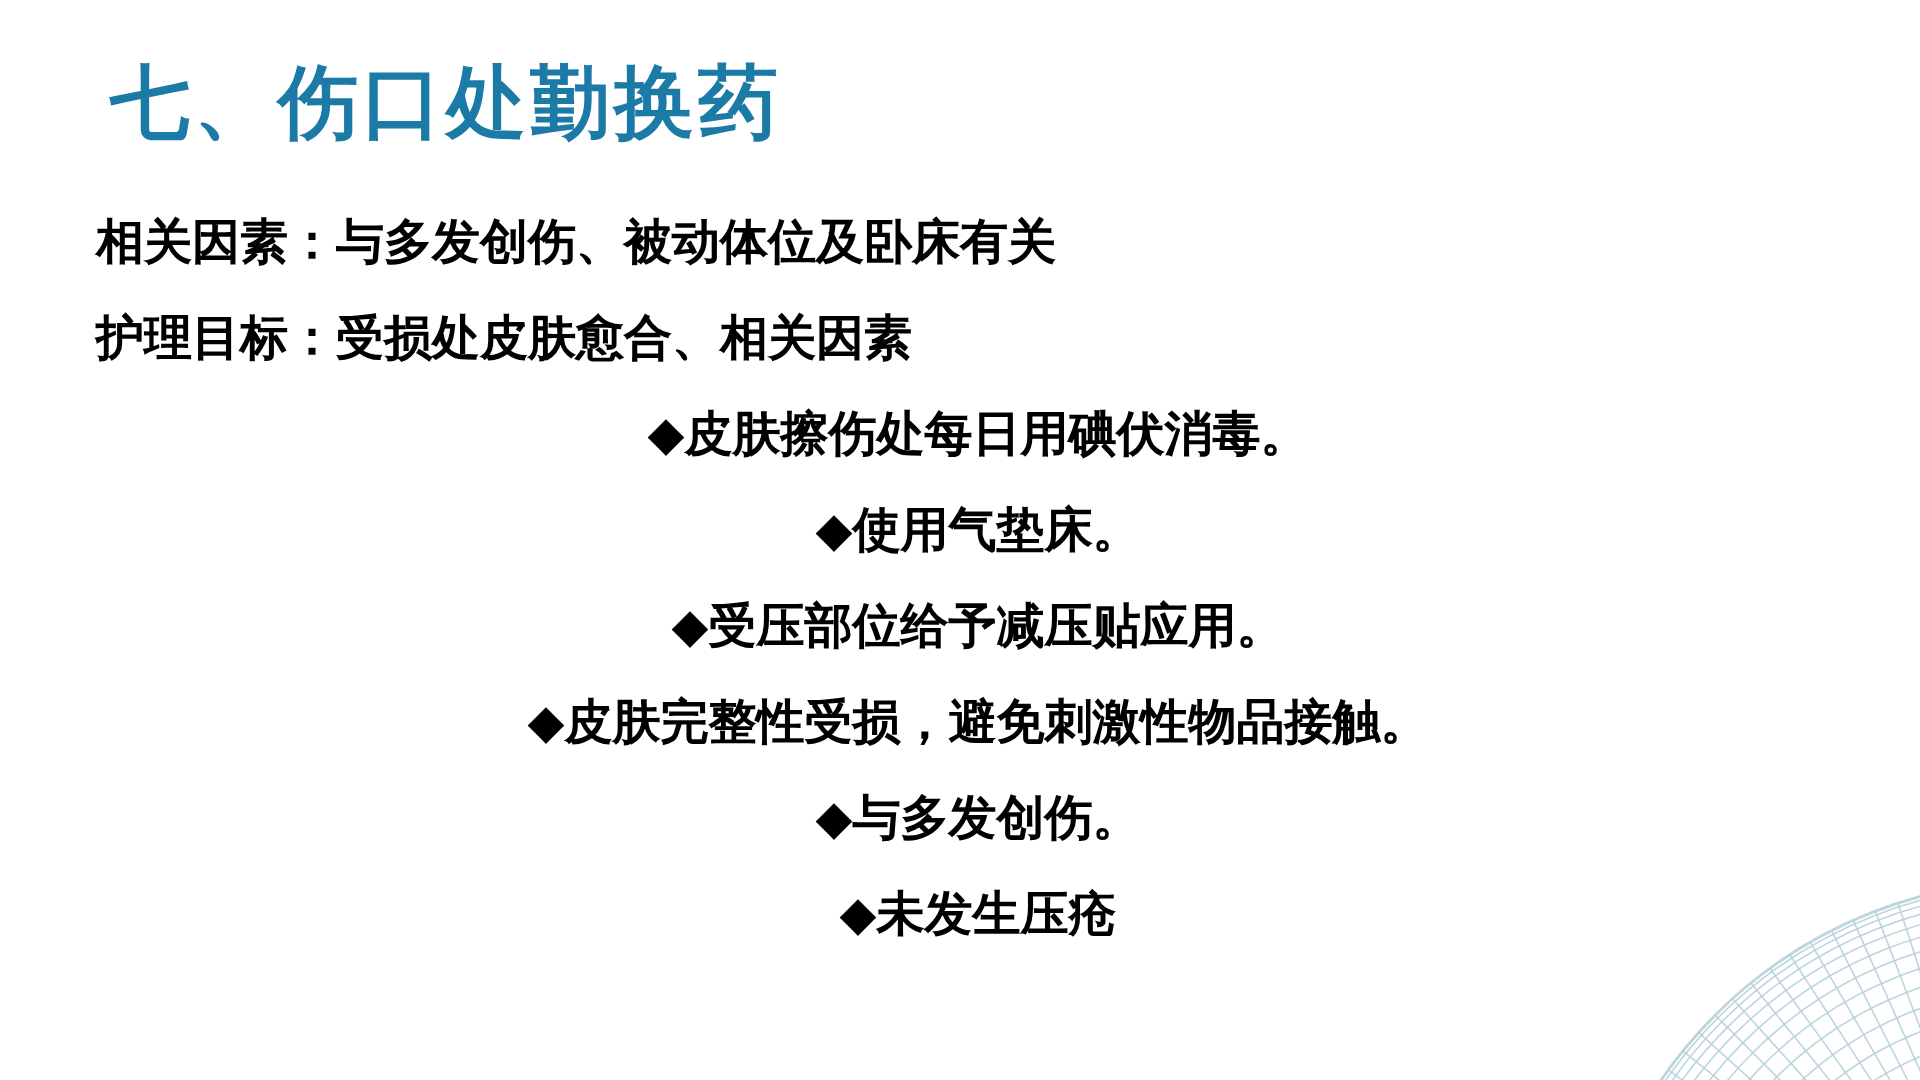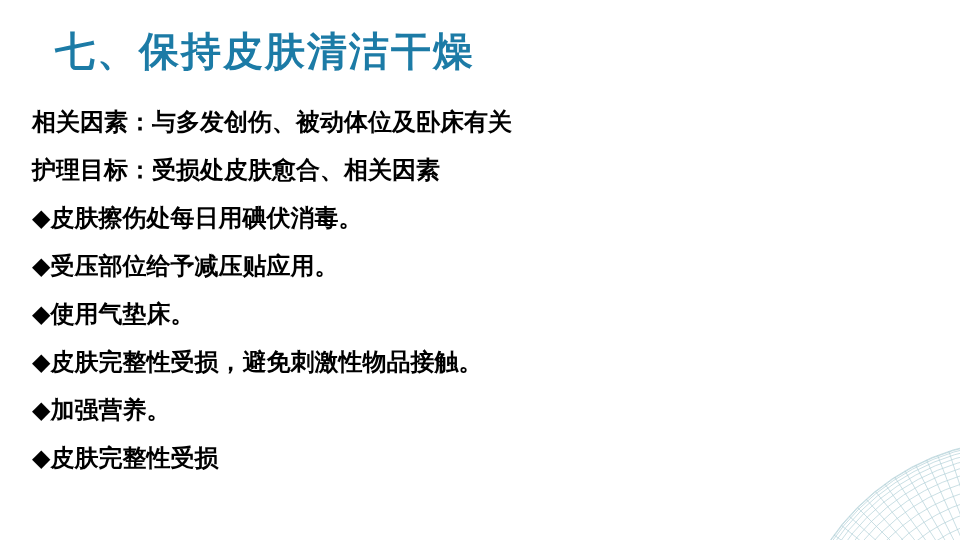--- a/index.html
+++ b/index.html
@@ -21,33 +21,34 @@
     top: 24px;
     margin: 0;
     font-size: 40px;
     font-weight: 700;
     letter-spacing: 2px;
     color: #1C7BA6;
     white-space: nowrap;
   }
   .slide-body {
     position: absolute;
-    left: 32px;
+    left: 48px;
     top: 98px;
     right: 30px;
     font-size: 24px;
     font-weight: 700;
     color: #000000;
     line-height: 48px;
   }
   .text-line {
     white-space: nowrap;
   }
   .bullet-line {
     white-space: nowrap;
+    text-align: center;
   }
   .bullet-char {
     display: inline;
   }
   .globe-decoration {
     position: absolute;
     left: 0;
     top: 0;
     width: 960px;
     height: 540px;
@@ -97,39 +98,39 @@
         <line x1="942.3" y1="607.1" x2="841.3" y2="525.3"></line>
         <line x1="939.1" y1="611.2" x2="833.9" y2="534.8"></line>
         <line x1="936.1" y1="615.5" x2="827.1" y2="544.7"></line>
         <line x1="933.4" y1="620.0" x2="820.8" y2="555.0"></line>
         <line x1="930.9" y1="624.6" x2="815.1" y2="565.6"></line>
         <line x1="928.6" y1="629.3" x2="809.9" y2="576.5"></line>
         <line x1="926.6" y1="634.2" x2="805.3" y2="587.6"></line>
       </g>
     </svg>
 
-  <h1 class="slide-title">七、保持皮肤清洁干燥</h1>
+  <h1 class="slide-title">七、伤口处勤换药</h1>
 
   <div class="slide-body">
     <div class="text-line">相关因素：与多发创伤、被动体位及卧床有关</div>
     <div class="text-line">护理目标：受损处皮肤愈合、相关因素</div>
 
     <div class="bullet-line">
       <span class="bullet-char">◆</span><span>皮肤擦伤处每日用碘伏消毒。</span>
     </div>
     <div class="bullet-line">
-      <span class="bullet-char">◆</span><span>受压部位给予减压贴应用。</span>
+      <span class="bullet-char">◆</span><span>使用气垫床。</span>
     </div>
     <div class="bullet-line">
-      <span class="bullet-char">◆</span><span>使用气垫床。</span>
+      <span class="bullet-char">◆</span><span>受压部位给予减压贴应用。</span>
     </div>
     <div class="bullet-line">
       <span class="bullet-char">◆</span><span>皮肤完整性受损，避免刺激性物品接触。</span>
     </div>
     <div class="bullet-line">
-      <span class="bullet-char">◆</span><span>加强营养。</span>
+      <span class="bullet-char">◆</span><span>与多发创伤。</span>
     </div>
     <div class="bullet-line">
-      <span class="bullet-char">◆</span><span>皮肤完整性受损</span>
+      <span class="bullet-char">◆</span><span>未发生压疮</span>
     </div>
   </div>
 
 </div>
 
 </body></html>

